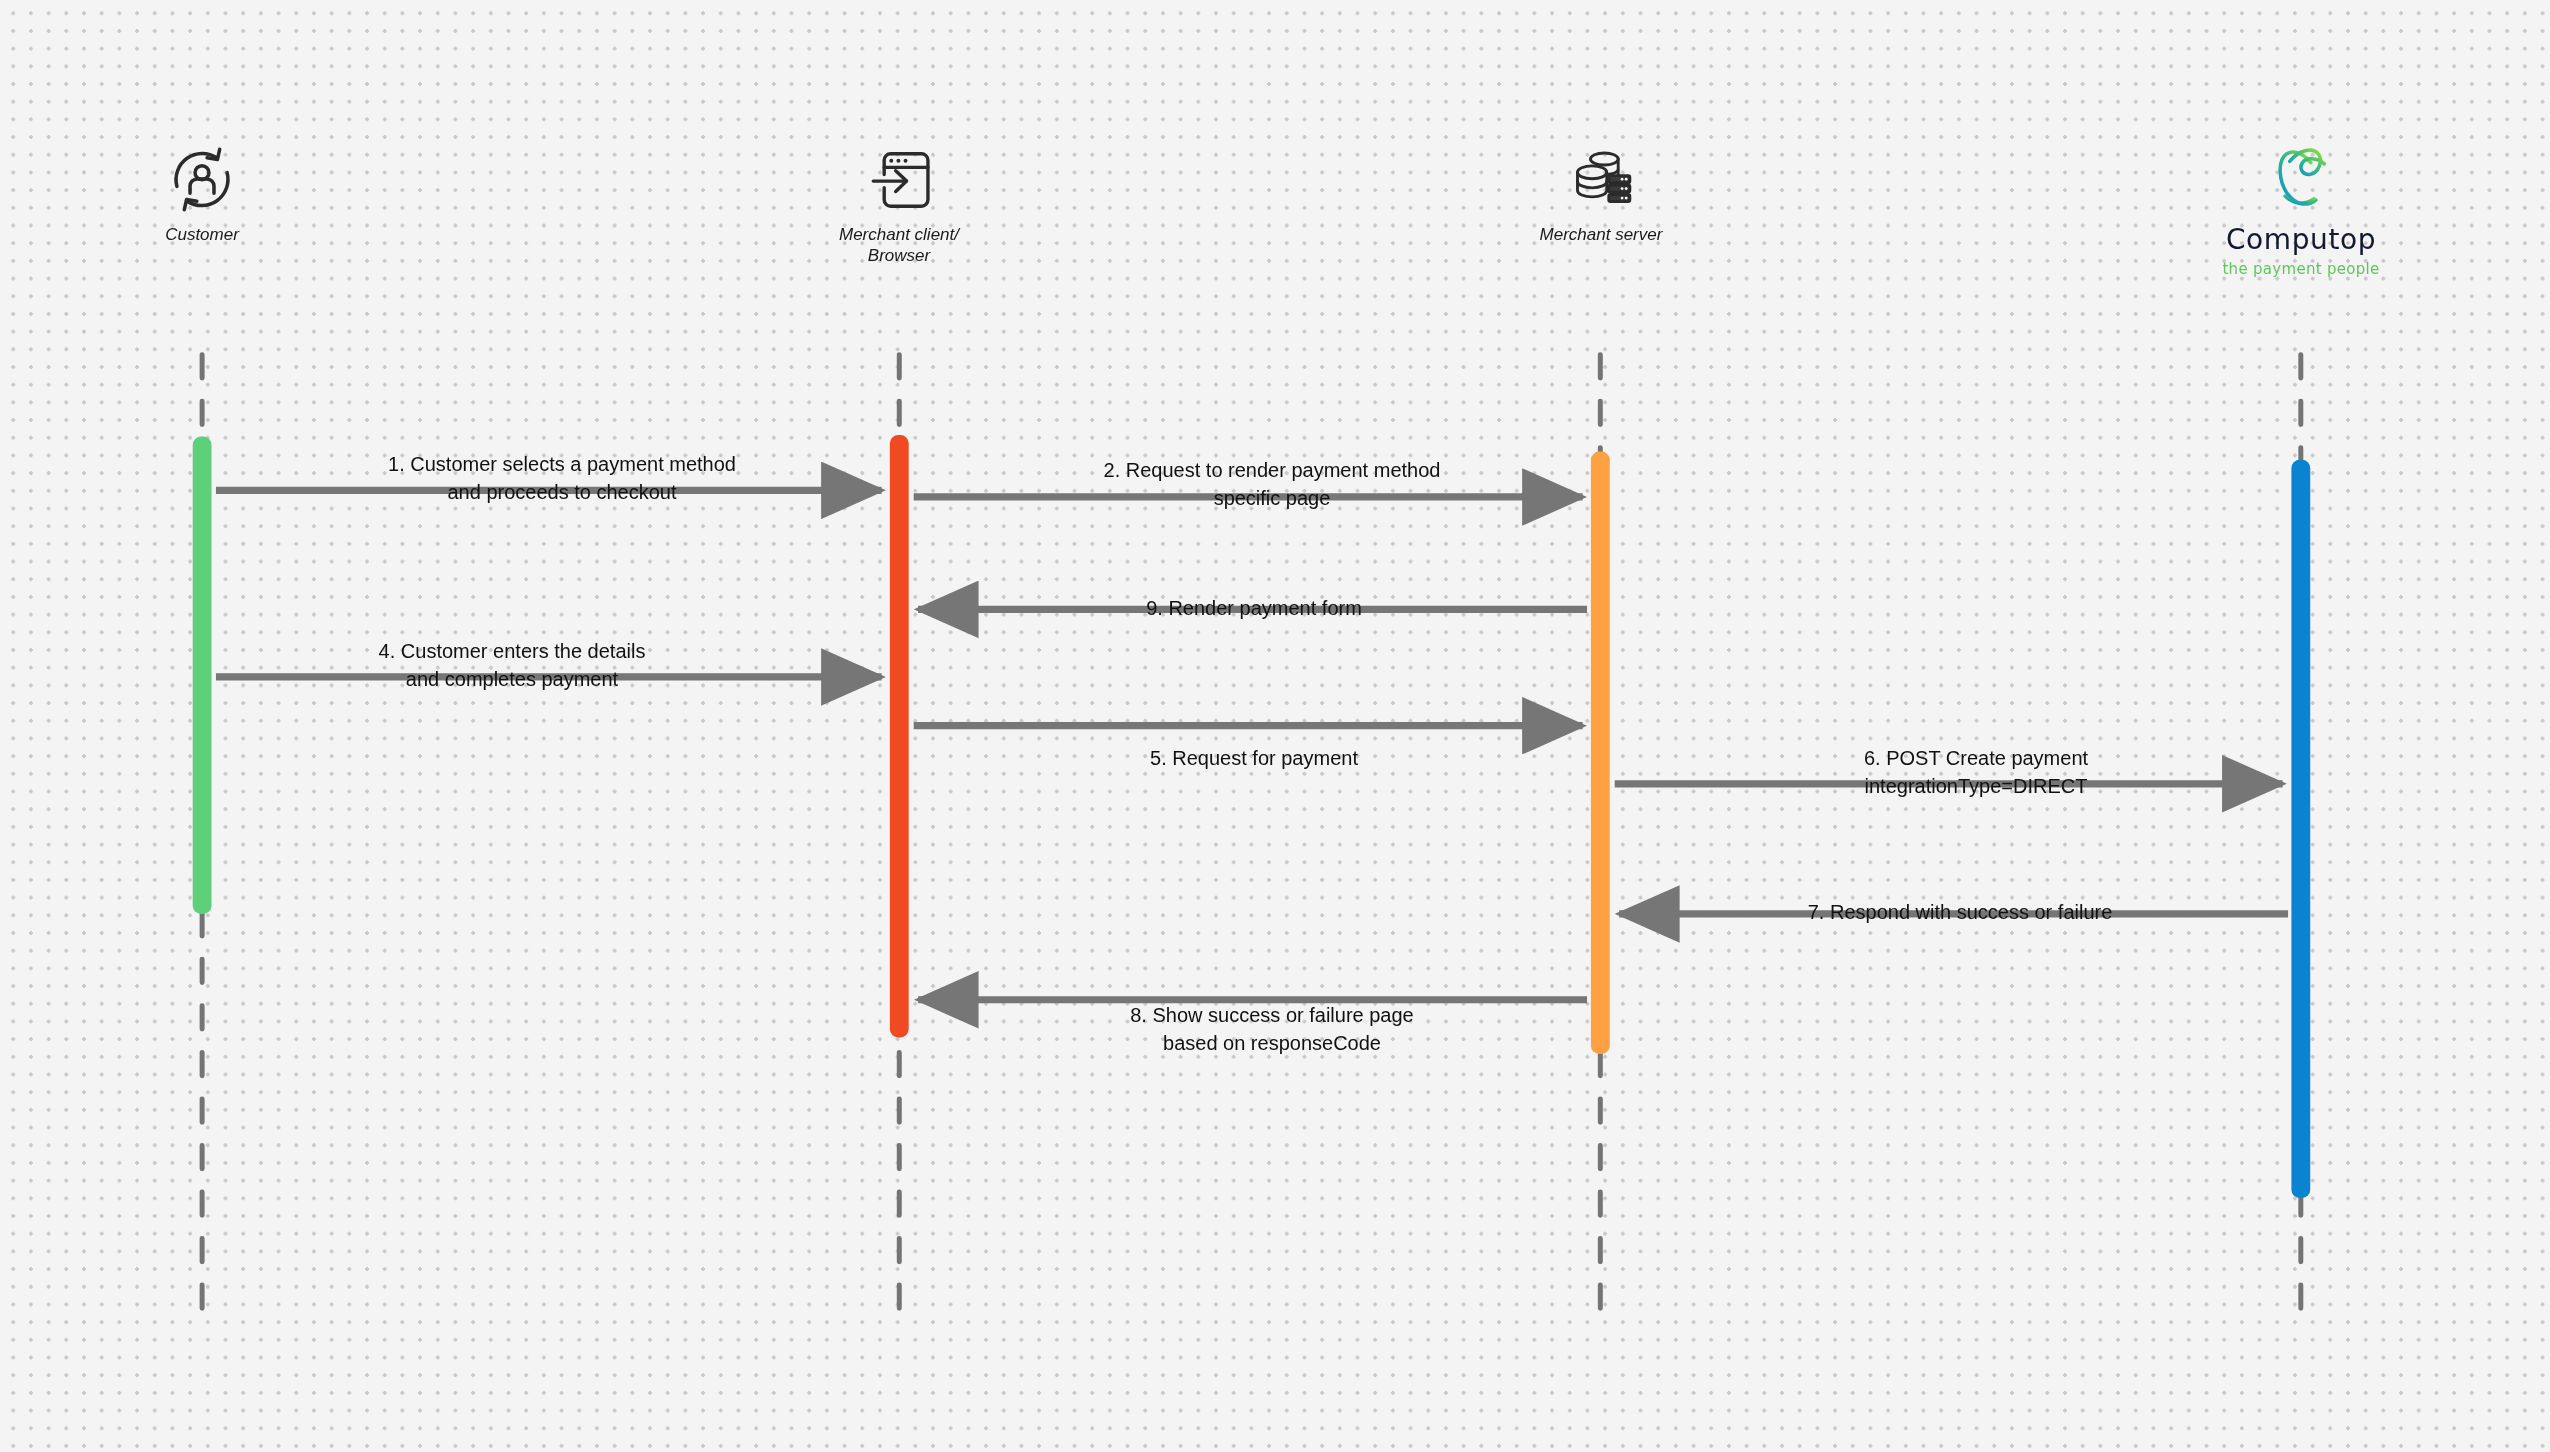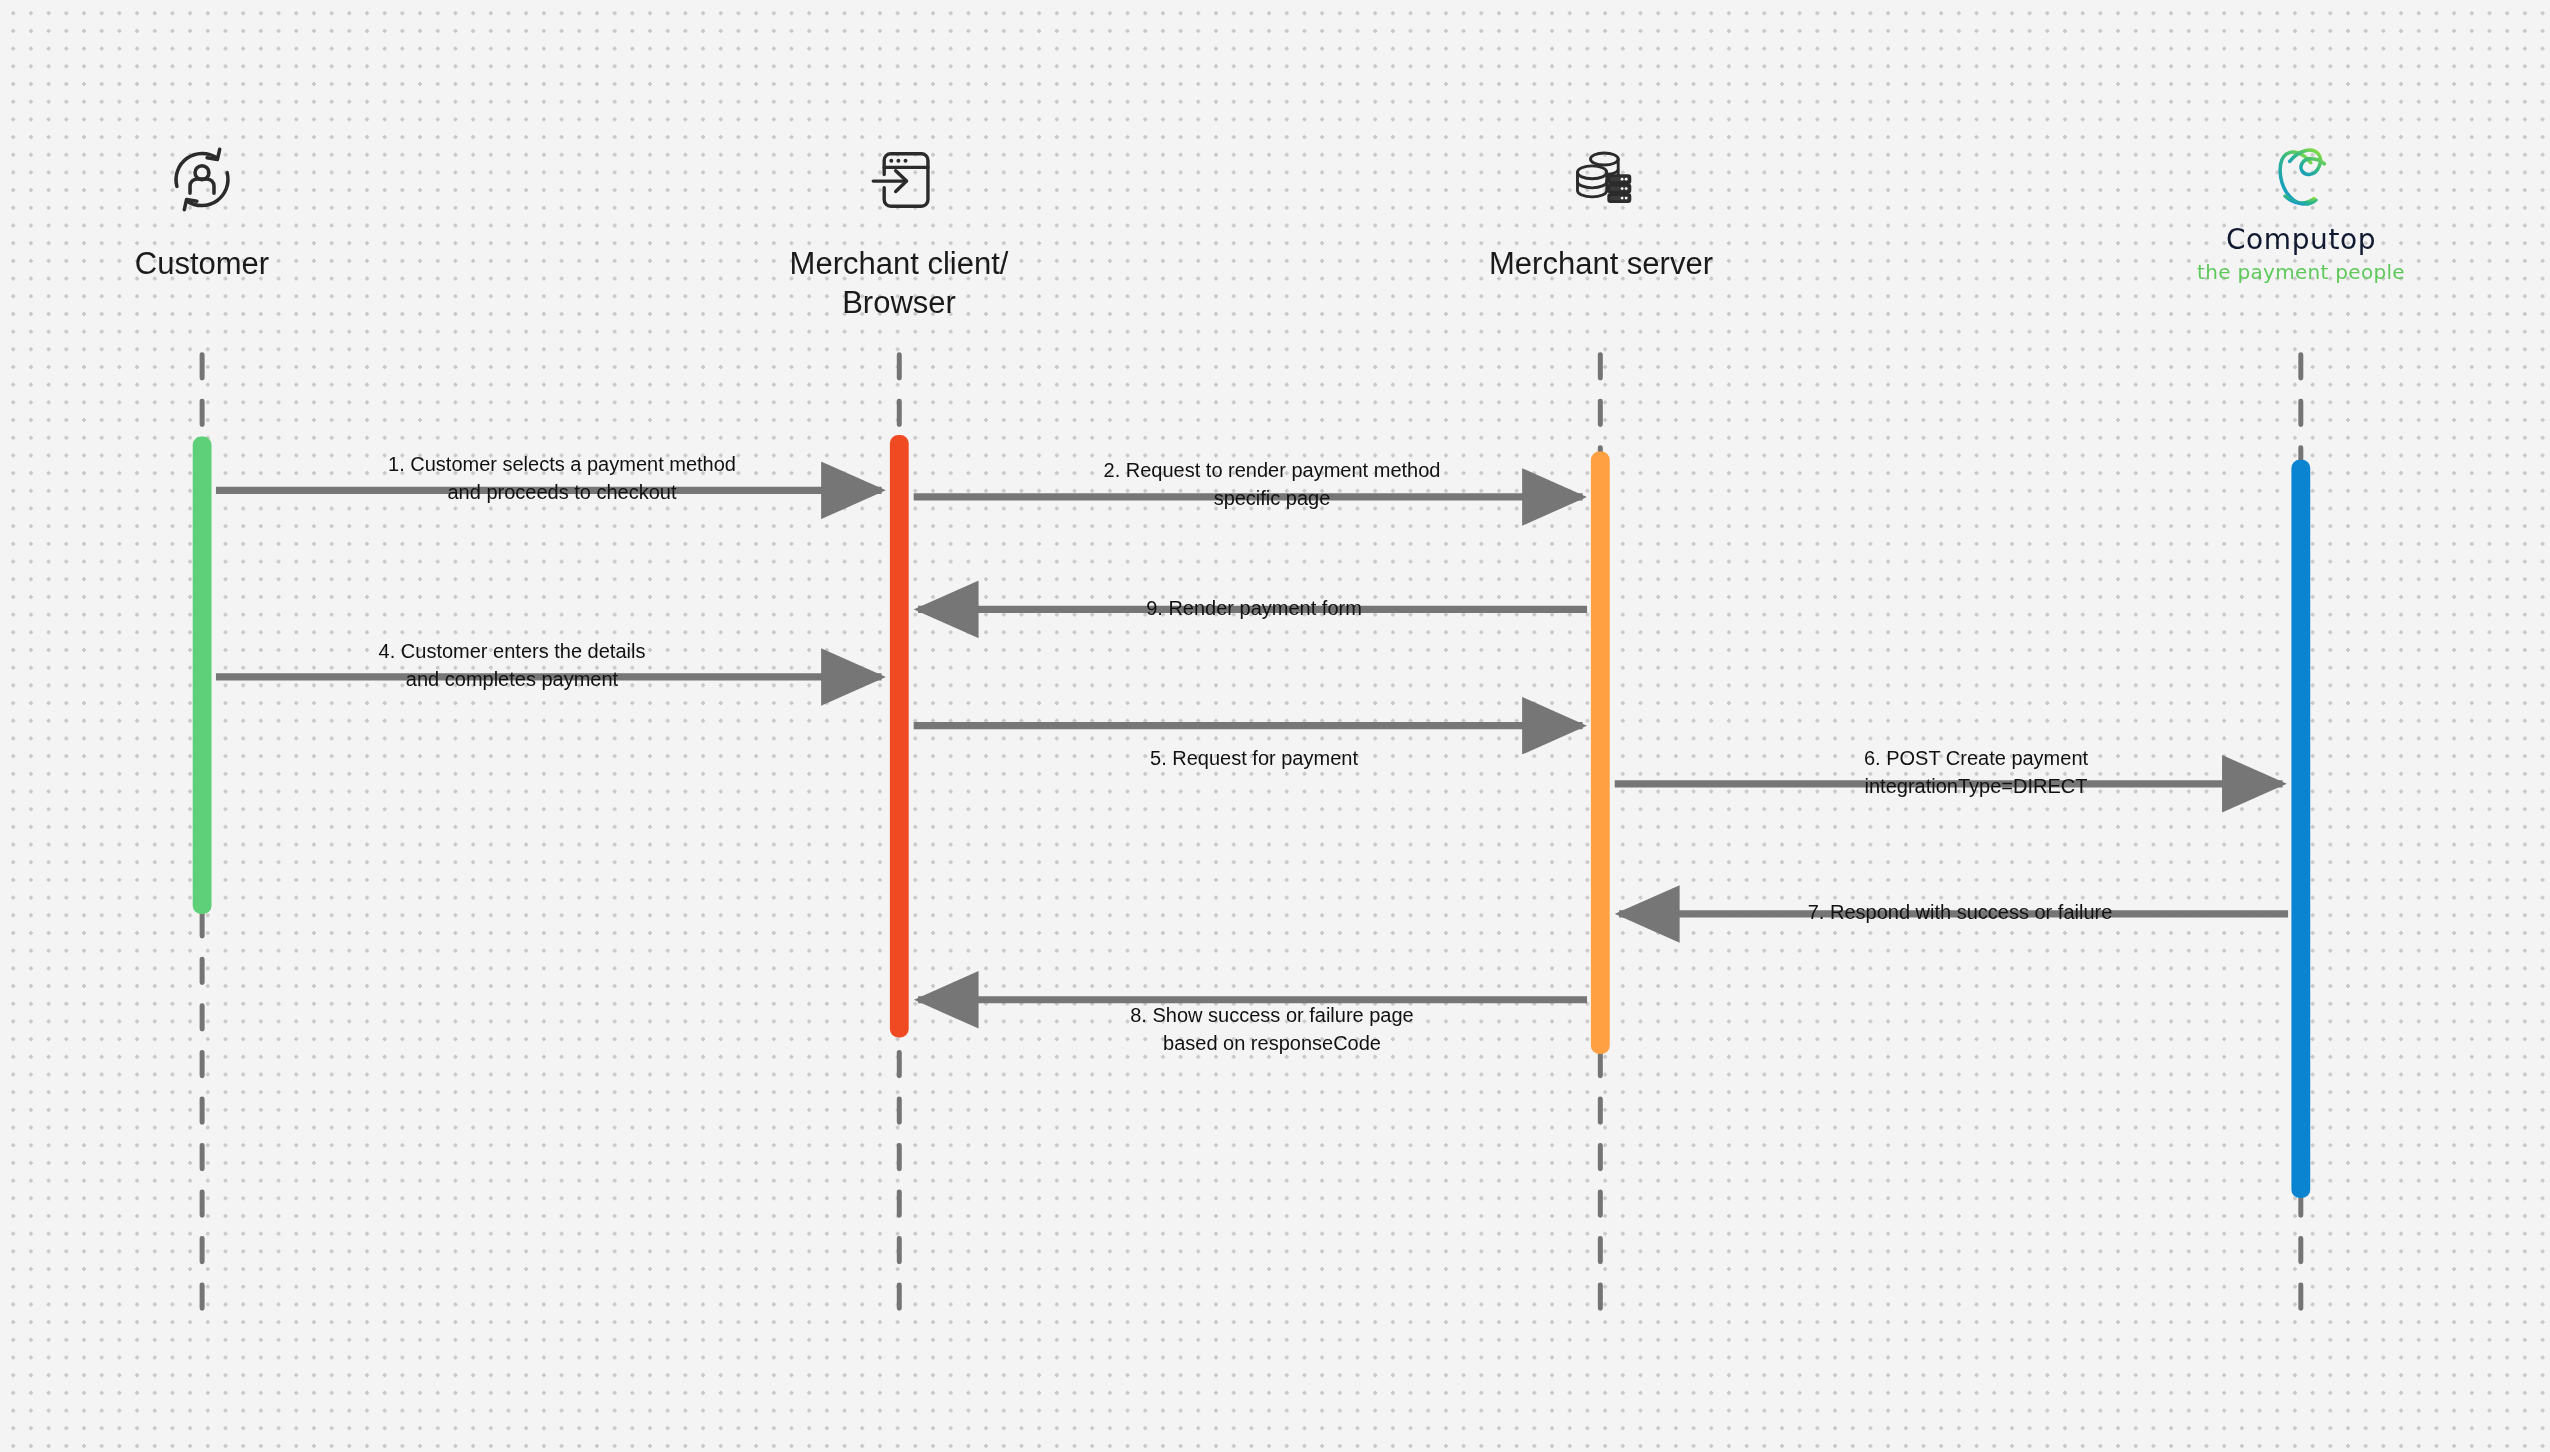--- a/index.html
+++ b/index.html
@@ -30,26 +30,27 @@
     text-align: center;
     width: 343px;
   }
   .actor-icon {
     height: 83px;
     display: flex;
     align-items: center;
     justify-content: center;
   }
   .actor-label {
-    margin-top: 23px;
-    font-size: 31px;
+    margin-top: 3px;
+    font-size: 17px;
     line-height: 1.26;
     color: #1a1a1a;
     font-family: "Liberation Sans", sans-serif;
     white-space: pre-line;
+    font-style: italic;
   }
   .logo-wrap {
     position: absolute;
     transform: translateX(-50%);
     width: 343px;
     text-align: center;
   }
   .logo-mark {
     height: 83px;
     display: flex;
@@ -58,21 +59,21 @@
   }
   .logo-word {
     font-size: 28px;
     letter-spacing: 0.6px;
     color: #111a31;
     font-family: "DejaVu Sans", sans-serif;
     line-height: 1;
     margin-top: 5.5px;
   }
   .logo-tag {
-    font-size: 20px;
+    font-size: 15px;
     color: #5ec95a;
     font-family: "DejaVu Sans", sans-serif;
     margin-top: 6.6px;
     letter-spacing: 0.3px;
   }
   .msg-label {
     position: absolute;
     transform: translateX(-50%);
     text-align: center;
     font-size: 20px;

